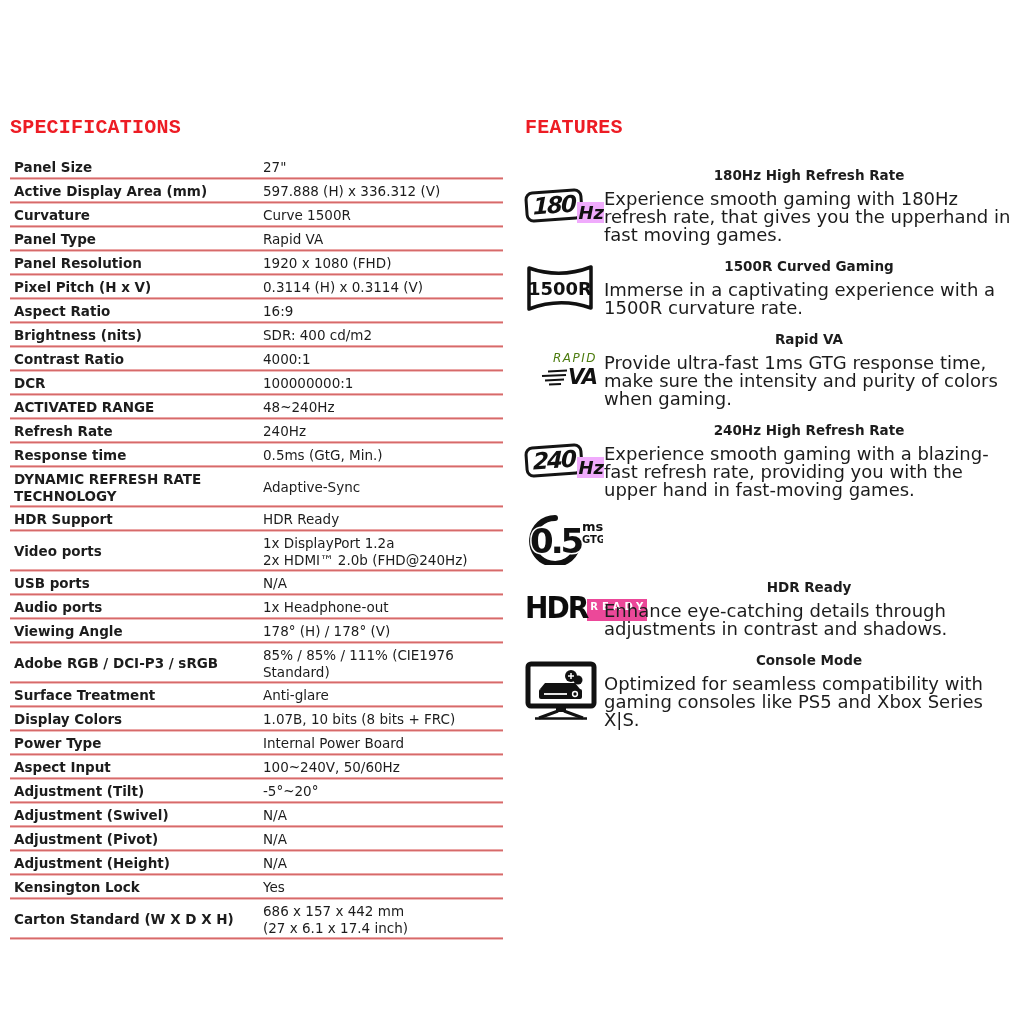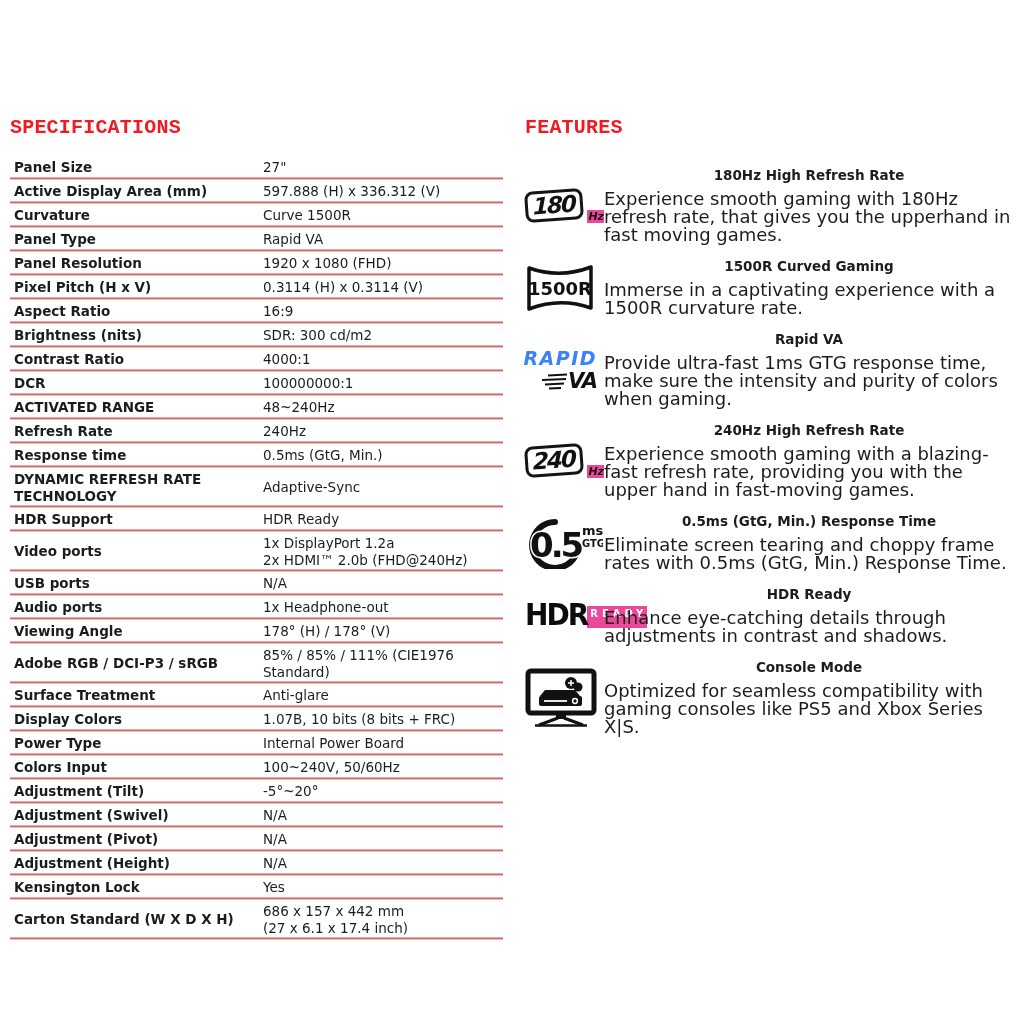--- a/index.html
+++ b/index.html
@@ -50,26 +50,26 @@
   .hz-badge {
     display:inline-block; border:3.5px solid #141414; border-radius:8px;
     padding:0 5px; transform:rotate(-4deg); background:#fff;
   }
   .hz-num {
     display:block; font-style:italic; font-weight:bold; font-size:23px;
     line-height:25px; letter-spacing:-2px; transform:skewX(-4deg); color:#111;
   }
   .hz-unit {
     position:absolute; right:0; bottom:-2px; font-style:italic; font-weight:bold;
-    font-size:11px; color:#111; background:#ec4899; padding-left:1px;
+    font-size:18px; color:#111; background:#f0abfc; padding-left:1px;
   }
 
   
   .rapidva { display:flex; flex-direction:column; align-items:flex-end; width:72px; }
-  .rapid-top { font-style:italic; font-weight:bold; font-size:19px; letter-spacing:1.5px; color:#3b82f6; }
+  .rapid-top { font-style:italic; font-weight:normal; font-size:12px; letter-spacing:1.5px; color:#4d7c0f; }
   .va-row { display:flex; align-items:center; }
   .va-main { font-style:italic; font-weight:bold; font-size:21px; line-height:24px; letter-spacing:-1px; color:#111; }
 
   
   .hdr { display:flex; flex-direction:row; width:70px; }
   .hdr-top { font-weight:bold; font-size:28px; line-height:24px; letter-spacing:-2px; color:#0c0c0c; transform:scaleY(1.05); }
   .hdr-ready {
     background:#ec4899; color:#fff; font-weight:bold; font-size:10px;
     letter-spacing:4px; text-align:center; padding:2px 0 2px 3px; margin-top:2px;
   }
@@ -105,21 +105,21 @@
         <div class="spec-row">
           <div class="spec-label">Pixel Pitch (H x V)</div>
           <div class="spec-value">0.3114 (H) x 0.3114 (V)</div>
         </div>
         <div class="spec-row">
           <div class="spec-label">Aspect Ratio</div>
           <div class="spec-value">16:9</div>
         </div>
         <div class="spec-row">
           <div class="spec-label">Brightness (nits)</div>
-          <div class="spec-value">SDR: 300 cd/m2</div>
+          <div class="spec-value">SDR: 400 cd/m2</div>
         </div>
         <div class="spec-row">
           <div class="spec-label">Contrast Ratio</div>
           <div class="spec-value">4000:1</div>
         </div>
         <div class="spec-row">
           <div class="spec-label">DCR</div>
           <div class="spec-value">100000000:1</div>
         </div>
         <div class="spec-row">
@@ -170,21 +170,21 @@
         </div>
         <div class="spec-row">
           <div class="spec-label">Display Colors</div>
           <div class="spec-value">1.07B, 10 bits (8 bits + FRC)</div>
         </div>
         <div class="spec-row">
           <div class="spec-label">Power Type</div>
           <div class="spec-value">Internal Power Board</div>
         </div>
         <div class="spec-row">
-          <div class="spec-label">Colors Input</div>
+          <div class="spec-label">Aspect Input</div>
           <div class="spec-value">100~240V, 50/60Hz</div>
         </div>
         <div class="spec-row">
           <div class="spec-label">Adjustment (Tilt)</div>
           <div class="spec-value">-5°~20°</div>
         </div>
         <div class="spec-row">
           <div class="spec-label">Adjustment (Swivel)</div>
           <div class="spec-value">N/A</div>
         </div>
@@ -273,24 +273,20 @@
       </div>
 
       <div class="feat">
         <div class="icon-cell">
           <svg width="78" height="52" viewBox="0 0 78 52">
             <path d="M30 5 A 23 23 0 1 0 52 35" fill="none" stroke="#111" stroke-width="6" stroke-linecap="round"></path>
             <text x="5" y="40" font-size="34" font-weight="bold" letter-spacing="-3" fill="#111" paint-order="stroke" stroke="#fff" stroke-width="3">0.5</text>
             <text x="57" y="18" font-size="13" font-weight="bold" fill="#111">ms</text>
             <text x="57" y="30" font-size="10" font-weight="bold" fill="#111">GTG</text>
           </svg>
-        </div>
-        <div class="feat-text">
-          <div class="feat-title">0.5ms (GtG, Min.) Response Time</div>
-          <div class="feat-desc">Eliminate screen tearing and choppy frame rates with 0.5ms (GtG, Min.) Response Time.</div>
         </div>
       </div>
 
       <div class="feat">
         <div class="icon-cell">
           <div class="hdr">
             <div class="hdr-top">HDR</div>
             <div class="hdr-ready">READY</div>
           </div>
         </div>

